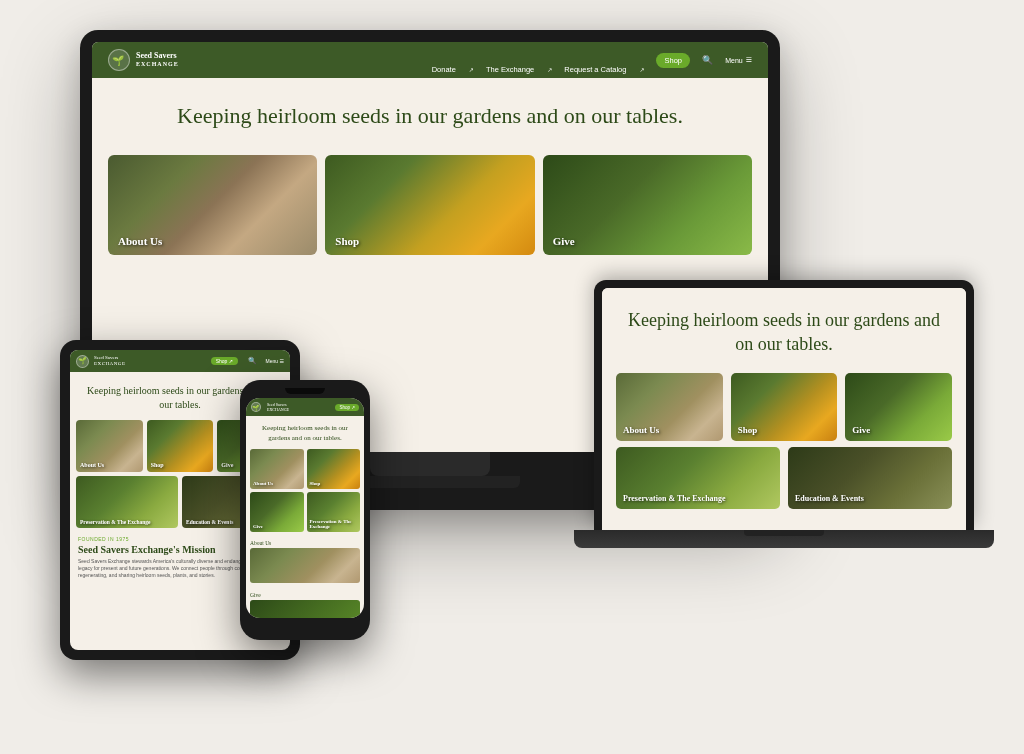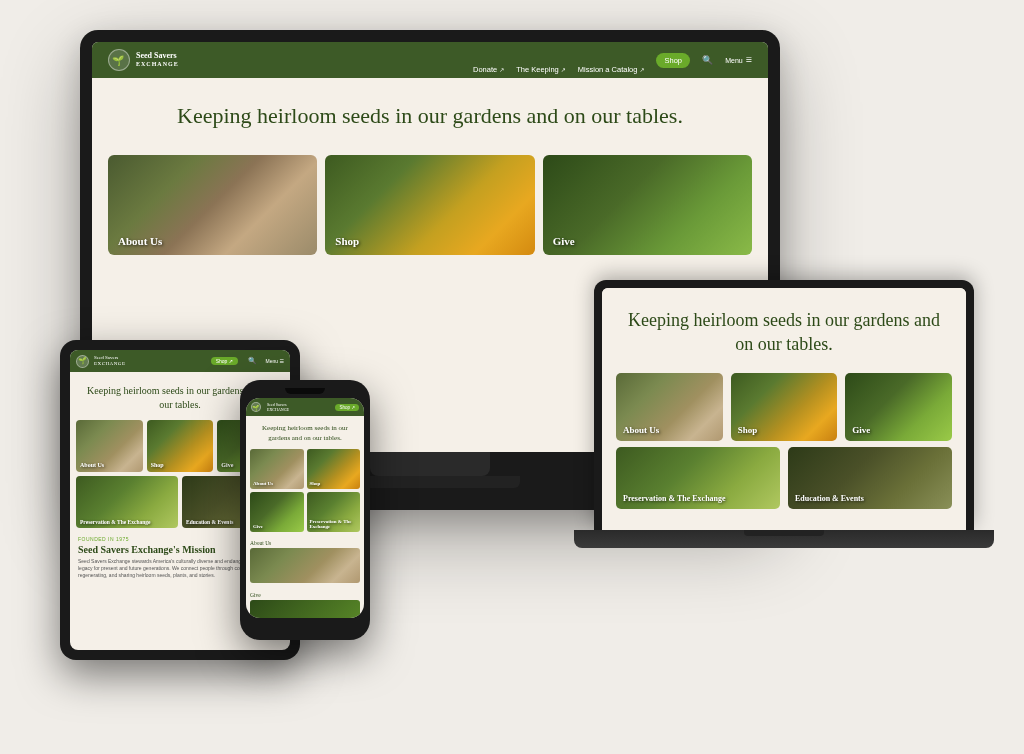--- a/index.html
+++ b/index.html
@@ -95,21 +95,21 @@
       align-items: center;
       gap: 12px;
     }
     .nav-link {
       color: white;
       font-size: 7.5px;
       font-family: Arial, sans-serif;
       text-decoration: none;
       display: flex;
       align-items: center;
-      gap: 2px;
+      gap: 13px;
       margin-top: 18px;
     }
     .nav-link .ext { font-size: 6px; }
     .nav-shop {
       background: #6aaa2a;
       color: white;
       padding: 3px 8px;
       border-radius: 12px;
       font-size: 7.5px;
       font-family: Arial, sans-serif;
@@ -502,25 +502,25 @@
             <div class="sub">EXCHANGE</div>
           </div>
         </div>
         <div class="nav-spacer"></div>
         <div class="nav-links">
           <a class="nav-link">
               <span>Donate</span> 
               <span class="ext">↗</span>
             </a>
           <a class="nav-link">
-              <span>The Keeping</span> 
+              <span>The Exchange</span> 
               <span class="ext">↗</span>
             </a>
           <a class="nav-link">
-              <span>Mission a Catalog</span> 
+              <span>Request a Catalog</span> 
               <span class="ext">↗</span>
             </a>
           <span class="nav-shop">Shop</span>
           <span class="nav-search">🔍</span>
           <span class="nav-menu"><span>Menu</span> ☰</span>
         </div>
       </div>
 
       <div class="desktop-hero">
         <h1>Keeping heirloom seeds in our gardens and on our tables.</h1>

